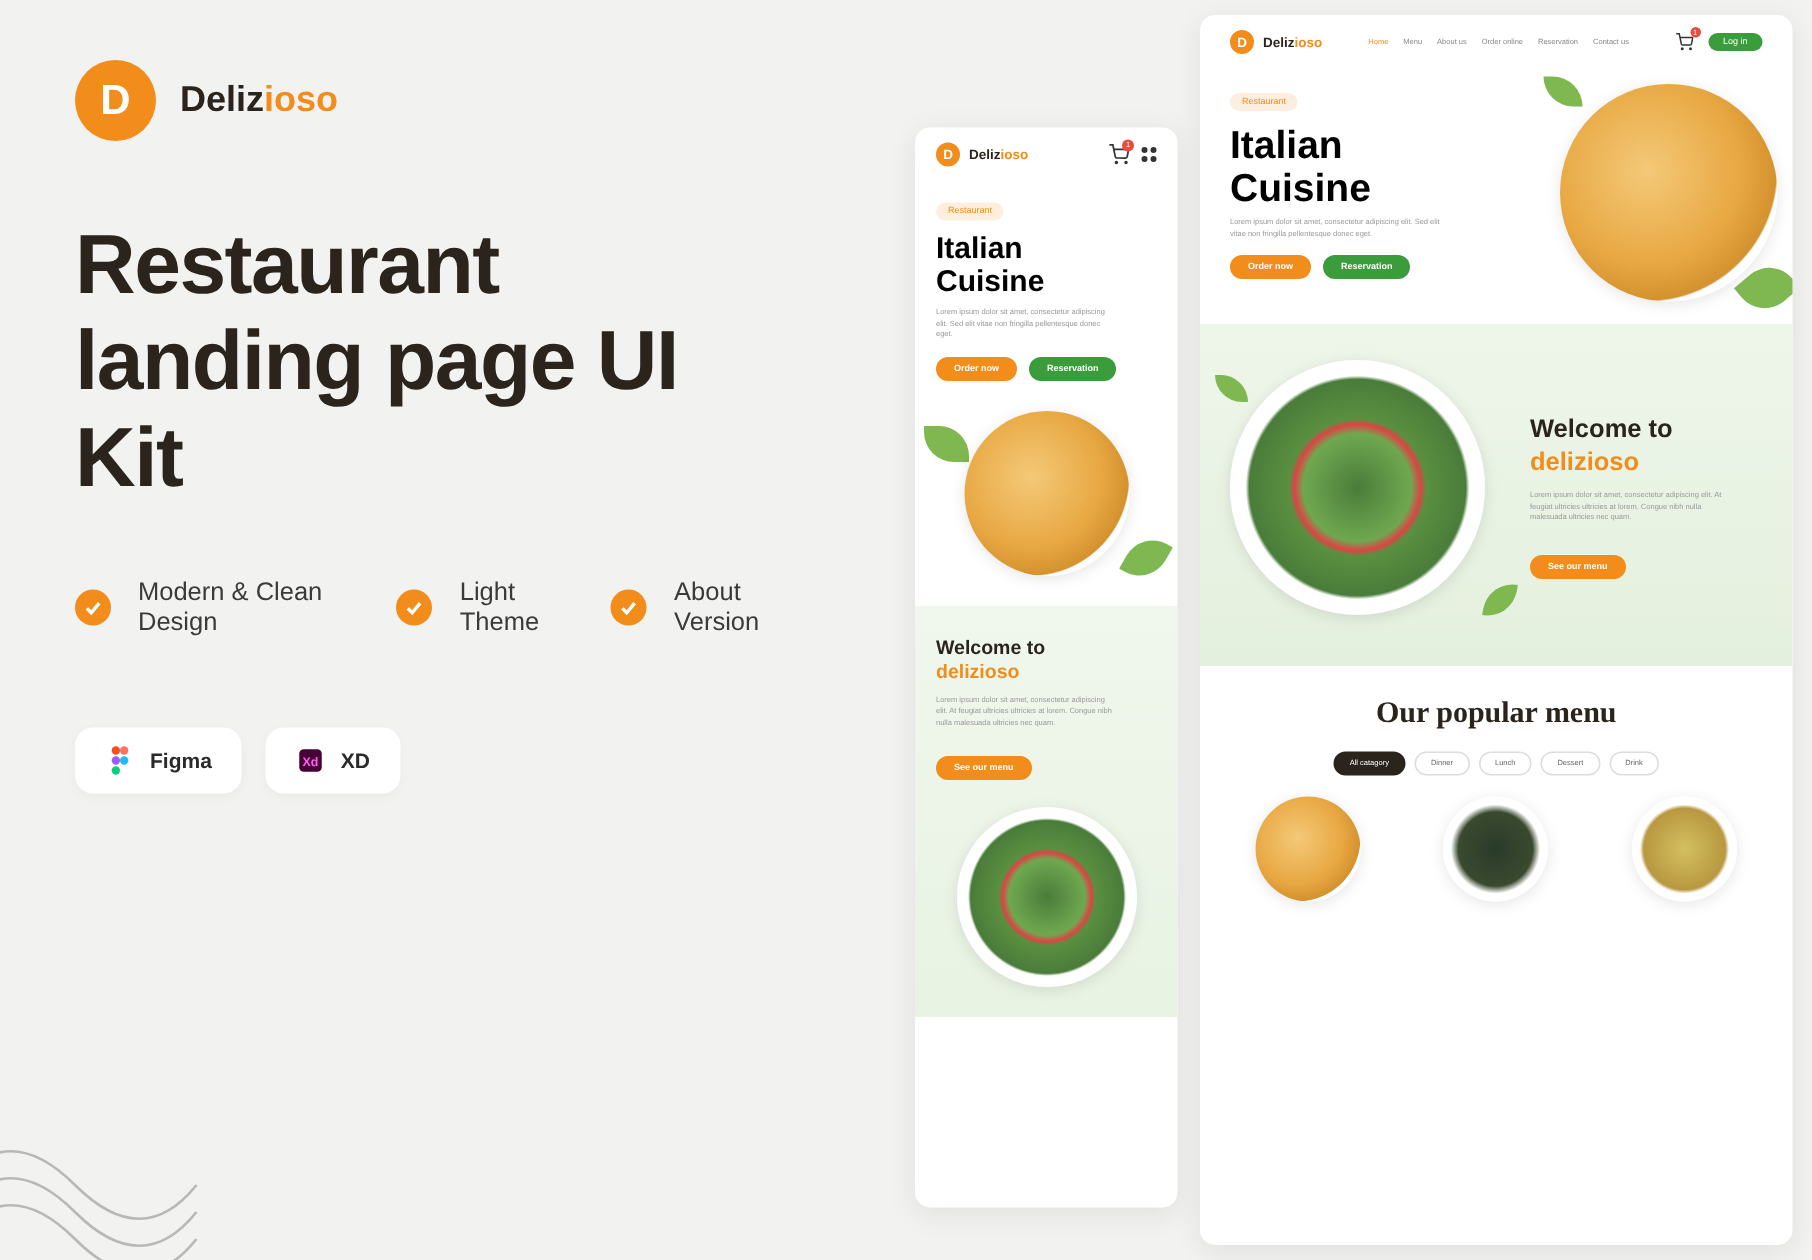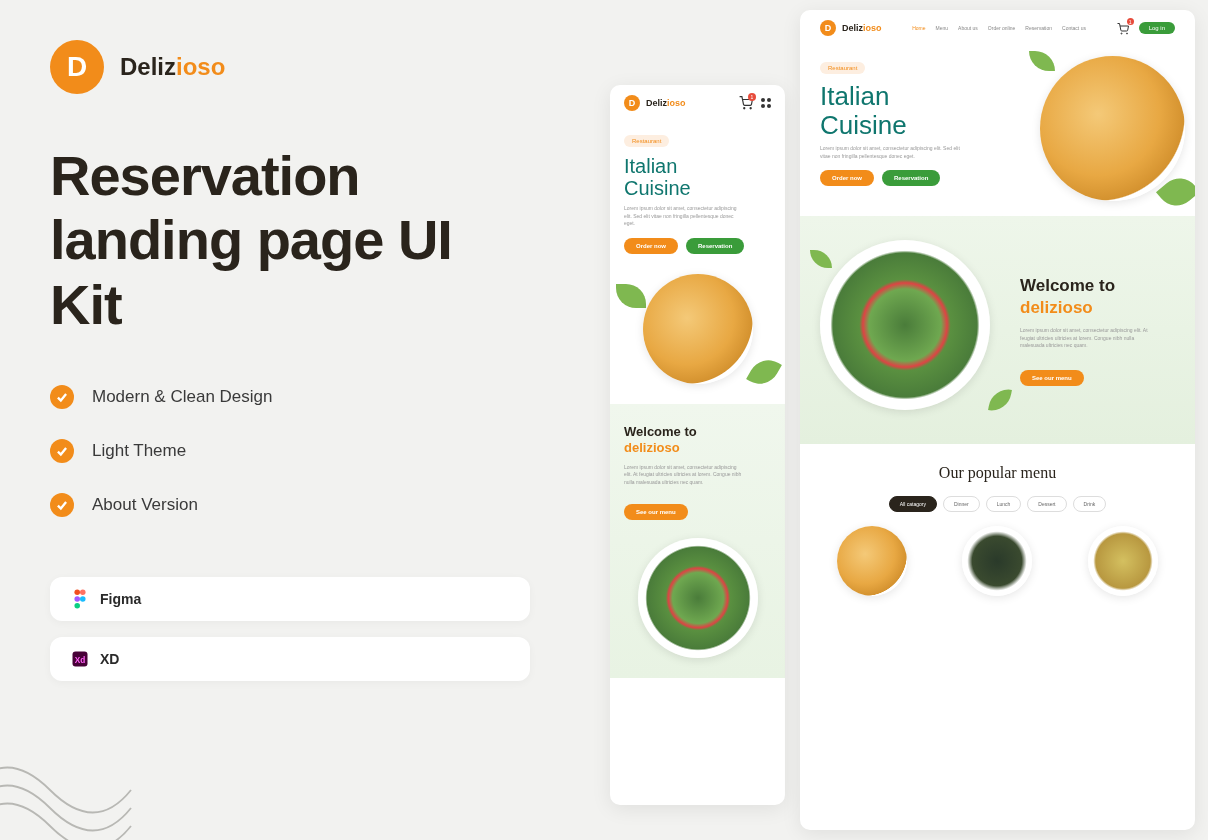--- a/index.html
+++ b/index.html
@@ -7,27 +7,27 @@
 
 .left-panel { position: absolute; left: 0; top: 0; width: 580px; height: 840px; padding: 40px 50px; }
 
 .logo-row { display: flex; align-items: center; gap: 16px; margin-bottom: 50px; }
 .logo-circle { width: 54px; height: 54px; border-radius: 50%; background: #f28c1a; display: flex; align-items: center; justify-content: center; color: #fff; font-size: 28px; font-weight: 700; }
 .brand-text { font-size: 24px; font-weight: 700; color: #2a241c; }
 .brand-text .accent { color: #f28c1a; }
 
 .headline { font-size: 56px; font-weight: 800; color: #2a241c; line-height: 1.15; margin-bottom: 48px; letter-spacing: -1px; }
 
-.features { display: flex; flex-direction: column; gap: 30px; margin-bottom: 60px; }
+.features { display: flex; flex-direction: row; gap: 30px; margin-bottom: 60px; }
 .feature { display: flex; align-items: center; gap: 18px; }
 .check-circle { width: 24px; height: 24px; border-radius: 50%; background: #f28c1a; display: flex; align-items: center; justify-content: center; flex-shrink: 0; }
 .check-circle svg { width: 14px; height: 14px; }
 .feature-text { font-size: 17px; color: #3a3a3a; }
 
-.tools { display: flex; gap: 16px; flex-direction: column; }
+.tools { display: flex; gap: 16px; }
 .tool-pill { background: #fff; border-radius: 12px; padding: 12px 20px; display: flex; align-items: center; gap: 10px; font-size: 14px; font-weight: 600; color: #2a2a2a; box-shadow: 0 2px 8px rgba(0,0,0,0.04); }
 .tool-icon { width: 20px; height: 20px; display: flex; align-items: center; justify-content: center; }
 
 .wave { position: absolute; left: -40px; bottom: -40px; width: 180px; height: 180px; }
 
 
 .right-panel { position: absolute; left: 600px; top: 0; width: 608px; height: 840px; }
 
 .mobile-preview { position: absolute; left: 10px; top: 85px; width: 175px; height: 720px; background: #fff; border-radius: 10px; box-shadow: 0 4px 20px rgba(0,0,0,0.08); overflow: hidden; }
 .desktop-preview { position: absolute; left: 200px; top: 10px; width: 395px; height: 820px; background: #fff; border-radius: 10px; box-shadow: 0 4px 20px rgba(0,0,0,0.08); overflow: hidden; }
@@ -42,41 +42,41 @@
 .mini-dots { display: grid; grid-template-columns: 4px 4px; gap: 2px; }
 .mini-dots span { width: 4px; height: 4px; border-radius: 50%; background: #333; }
 
 .mini-nav { display: flex; gap: 10px; align-items: center; font-size: 5px; color: #888; }
 .mini-nav .active { color: #f28c1a; }
 .mini-login { background: #3a9c3a; color: #fff; font-size: 6px; padding: 3px 10px; border-radius: 8px; }
 
 
 .mini-hero { padding: 8px 14px 20px; }
 .mini-badge { display: inline-block; background: #fdeee0; color: #f28c1a; font-size: 6px; padding: 3px 8px; border-radius: 8px; margin-bottom: 8px; }
-.mini-title { font-size: 20px; font-weight: 400; color: #0f766e; line-height: 1.1; margin-bottom: 6px; }
+.mini-title { font-size: 20px; font-weight: 700; color: #000000; line-height: 1.1; margin-bottom: 6px; }
 .desktop-preview .mini-title-large { font-size: 26px; }
 .mini-desc { font-size: 5px; color: #999; line-height: 1.5; margin-bottom: 10px; max-width: 120px; }
 .mini-btns { display: flex; gap: 8px; }
 .mini-btn { font-size: 6px; padding: 5px 12px; border-radius: 12px; color: #fff; font-weight: 600; }
 .btn-orange { background: #f28c1a; }
 .btn-green { background: #3a9c3a; }
 
 .dish { border-radius: 50%; background: #fff; box-shadow: 0 2px 10px rgba(0,0,0,0.1); position: relative; overflow: hidden; }
 .pasta { background: radial-gradient(circle at 40% 40%, #f4c978 0%, #e8a843 50%, #d4922f 70%, #fff 71%); }
 .salad { background: radial-gradient(circle at 50% 50%, #4a7c3a 0%, #6fa850 30%, #d44 35%, #5a9040 38%, #4a7c3a 60%, #fff 62%); }
 .leaf { position: absolute; width: 30px; height: 24px; background: #7fb850; border-radius: 0 20px 0 20px; }
 
 
 .mini-welcome { background: linear-gradient(180deg, #f0f7ed 0%, #e8f3e3 100%); padding: 20px 14px; }
 .mini-welcome-title { font-size: 13px; font-weight: 700; color: #2a241c; font-family: Georgia, serif; }
 .mini-welcome-accent { color: #f28c1a; }
 
 
 .mini-popular { padding: 20px 14px; text-align: center; }
-.mini-popular-title { font-size: 16px; font-family: Georgia, serif; font-weight: 400; color: #2a241c; margin-bottom: 14px; }
+.mini-popular-title { font-size: 20px; font-family: Georgia, serif; font-weight: 700; color: #2a241c; margin-bottom: 14px; }
 .mini-tabs { display: flex; justify-content: center; gap: 6px; margin-bottom: 14px; }
 .mini-tab { font-size: 5px; padding: 4px 10px; border-radius: 10px; border: 1px solid #ddd; color: #666; }
 .mini-tab.active { background: #2a241c; color: #fff; border-color: #2a241c; }
 .mini-dishes { display: flex; justify-content: space-around; gap: 10px; }
 
 
 .d-hero { display: flex; padding: 10px 20px 30px; position: relative; }
 .d-hero-left { flex: 1; }
 .d-hero-dish { position: absolute; right: 10px; top: 10px; }
 
@@ -86,21 +86,21 @@
 </style>
 </head>
 <body>
 
 <div class="left-panel">
   <div class="logo-row">
     <div class="logo-circle">D</div>
     <div class="brand-text"><span>Deliz</span><span class="accent">ioso</span></div>
   </div>
 
-  <h1 class="headline">Reservation landing page UI Kit</h1>
+  <h1 class="headline">Restaurant landing page UI Kit</h1>
 
   <div class="features">
     <div class="feature">
       <div class="check-circle">
           <svg viewBox="0 0 24 24" fill="none" stroke="#fff" stroke-width="4">
             <polyline points="5,13 10,18 19,7"></polyline>
           </svg>
         </div>
       <span class="feature-text">Modern &amp; Clean Design</span>
     </div>

